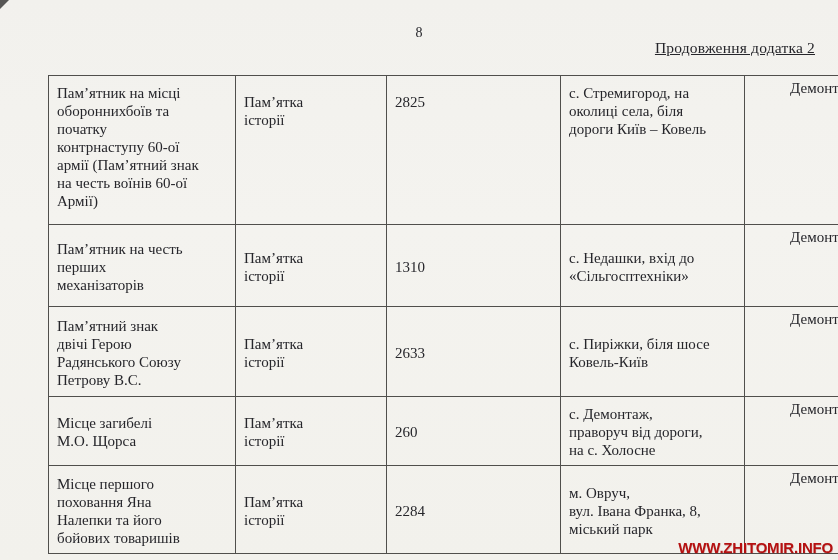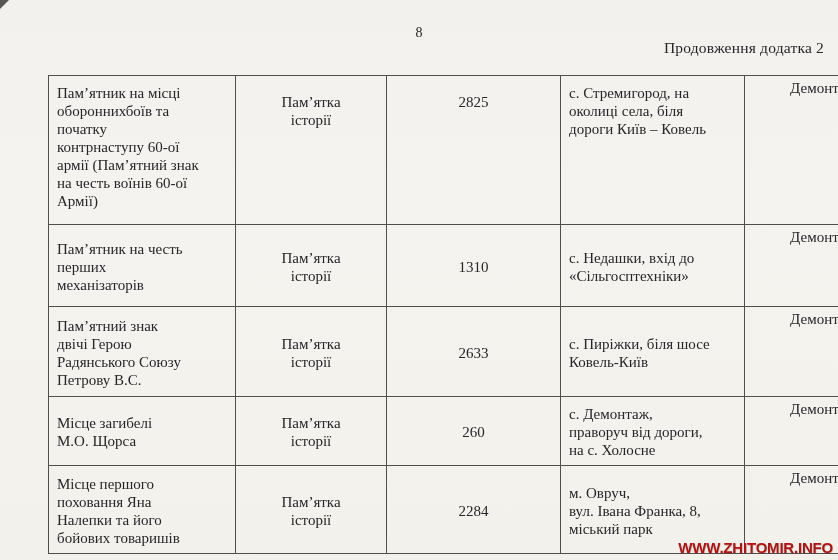--- a/index.html
+++ b/index.html
@@ -30,44 +30,45 @@
     position: absolute;
     top: 25px;
     left: 0;
     width: 838px;
     text-align: center;
     font-size: 14px;
   }
   .header-right {
     position: absolute;
     top: 39px;
-    right: 14px;
+    right: 23px;
     font-size: 15.5px;
     letter-spacing: 0.2px;
+    text-decoration: underline;
   }
   .doc-table {
     position: absolute;
     left: 48px;
     top: 75px;
     width: 768px;
     border-collapse: collapse;
     table-layout: fixed;
     font-size: 15px;
     line-height: 18px;
   }
   .doc-table td {
     border: 1px solid #504f4c;
     padding: 6px 8px 4px 8px;
     vertical-align: top;
     white-space: pre-line;
     overflow: hidden;
   }
   .col-name     { width: 170px; }
-  .col-category { width: 134px; text-align: center; }
-  .col-number   { width: 157px; text-align: center; }
+  .col-category { width: 134px; }
+  .col-number   { width: 157px; text-align: left; }
   .col-location { width: 167px; }
   .col-action   { width: 140px; text-align: center; padding-top: 3px !important; }
   
   .row-1 td { height: 127px; }
   .row-2 td { height: 71px; }
   .row-3 td { height: 79px; margin-top: 26px; }
   .row-4 td { height: 58px; }
   .row-5 td { height: 77px; }
   
   .doc-table tr:not(.row-1) td:not(.col-action) { vertical-align: middle; }

